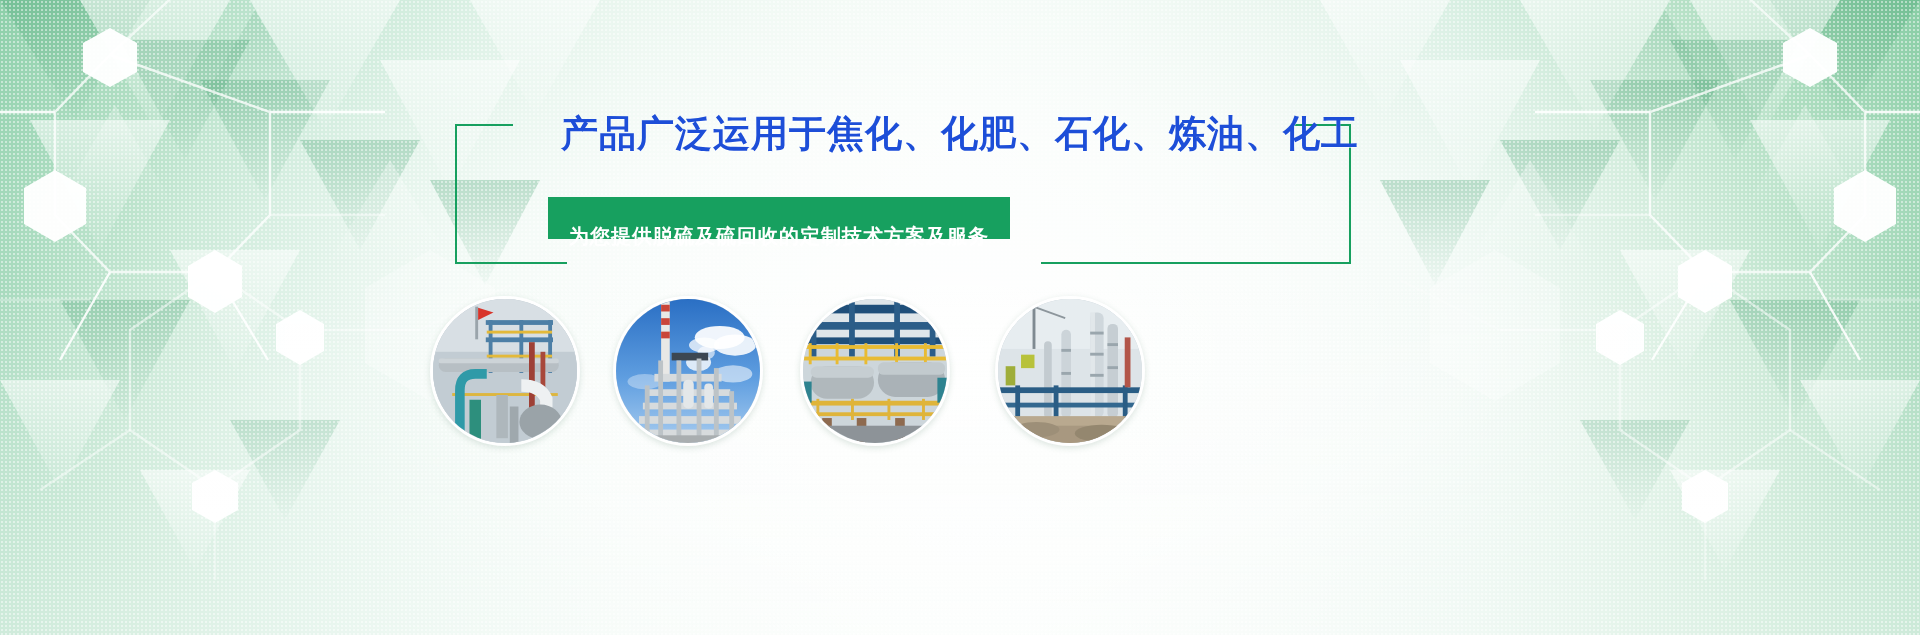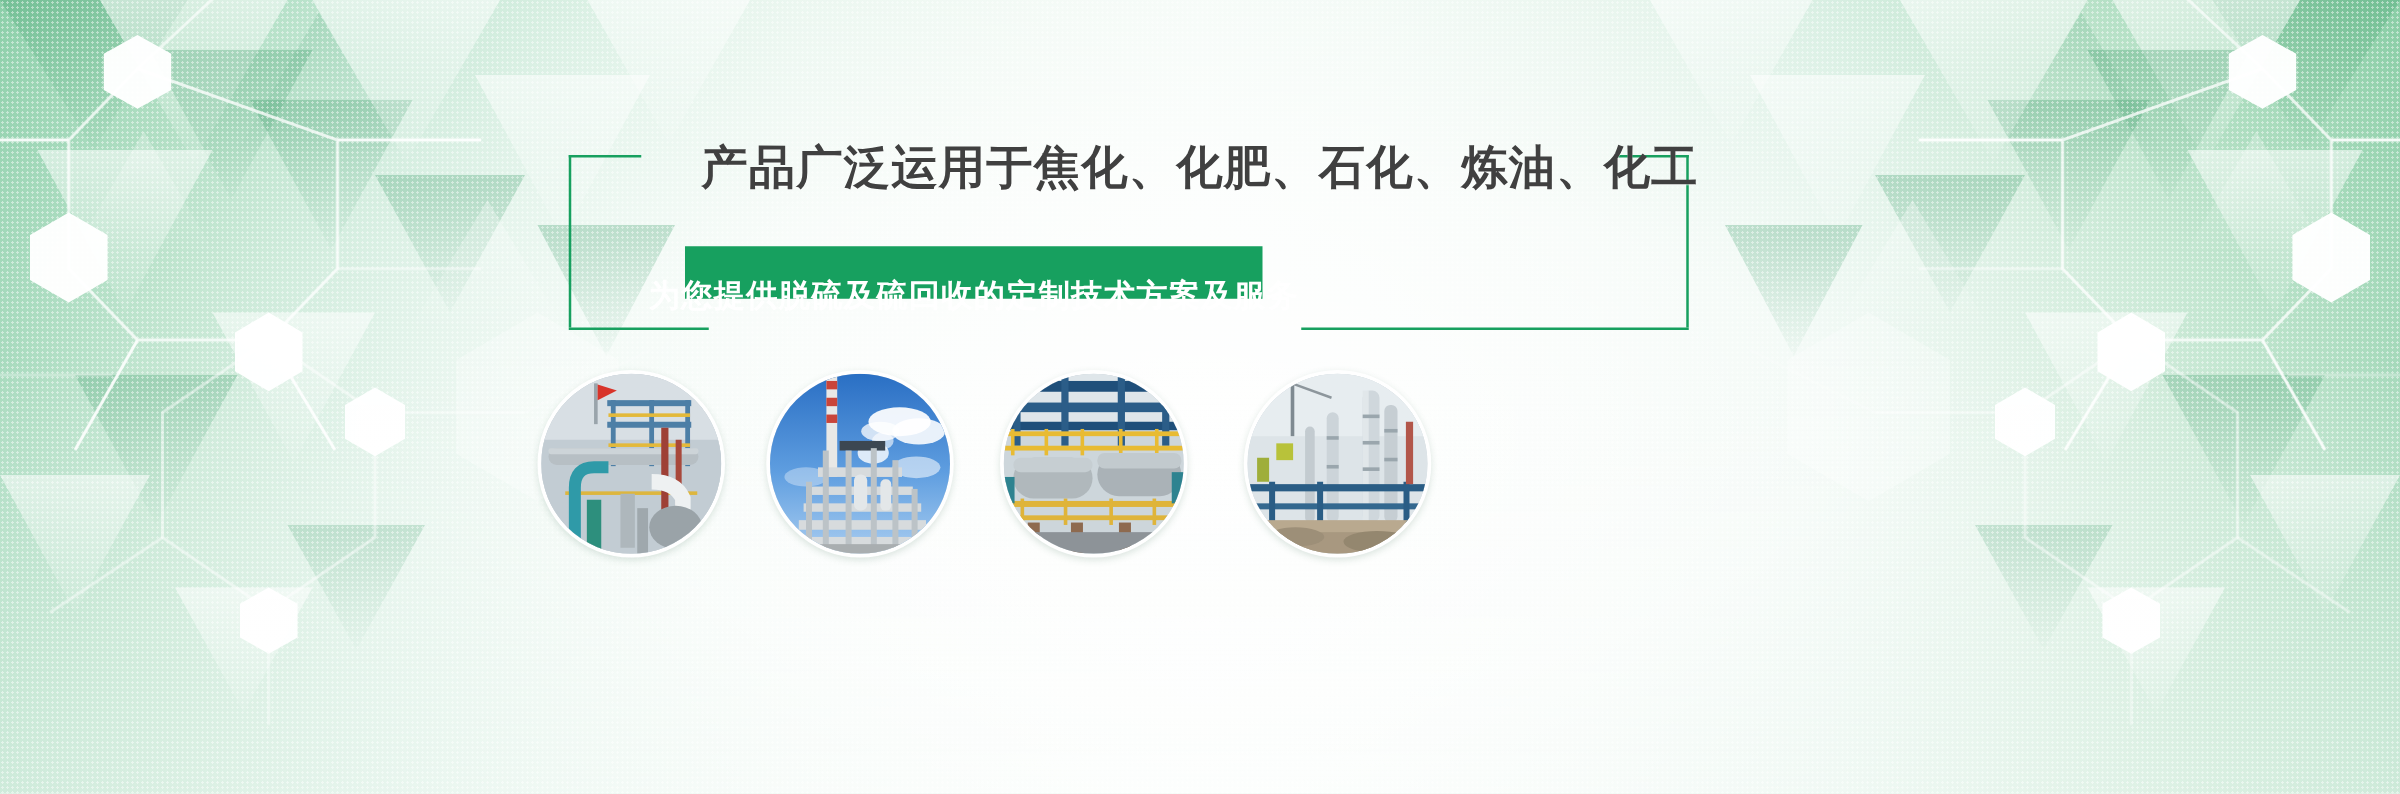--- a/index.html
+++ b/index.html
@@ -66,39 +66,39 @@
   .bk-tr-h{ right:0; top:0; width:58px; height:2px; }
   
   .bk-r-v{ right:0; top:0; width:2px; height:138px; }
   
   .bk-br-h{ right:0; bottom:0; width:310px; height:2px; }
 
   .headline{
     position:absolute;
     left:0; right:0; top:112px;
     text-align:center;
-    color:#404040;
+    color:#1d4ed8;
     font-size:37px;
     font-weight:bold;
     line-height:44px;
     letter-spacing:1px;
     text-shadow:0 1px 0 rgba(255,255,255,.6);
   }
   .headline .ln{ display:block; white-space:nowrap; }
 
   .greenbar{
     position:absolute;
     left:548px; top:197px;
     width:462px; height:42px;
     background:#17a05f;
     display:flex; align-items:center; justify-content:center;
   }
   .greenbar .gt{
     color:#ffffff;
-    font-size:25px;
+    font-size:20px;
     font-weight:bold;
     letter-spacing:1px;
     white-space:nowrap;
     margin-top:36px;
   }
 
   
   .photos{
     position:absolute;
     left:0; right:0; top:296px;

